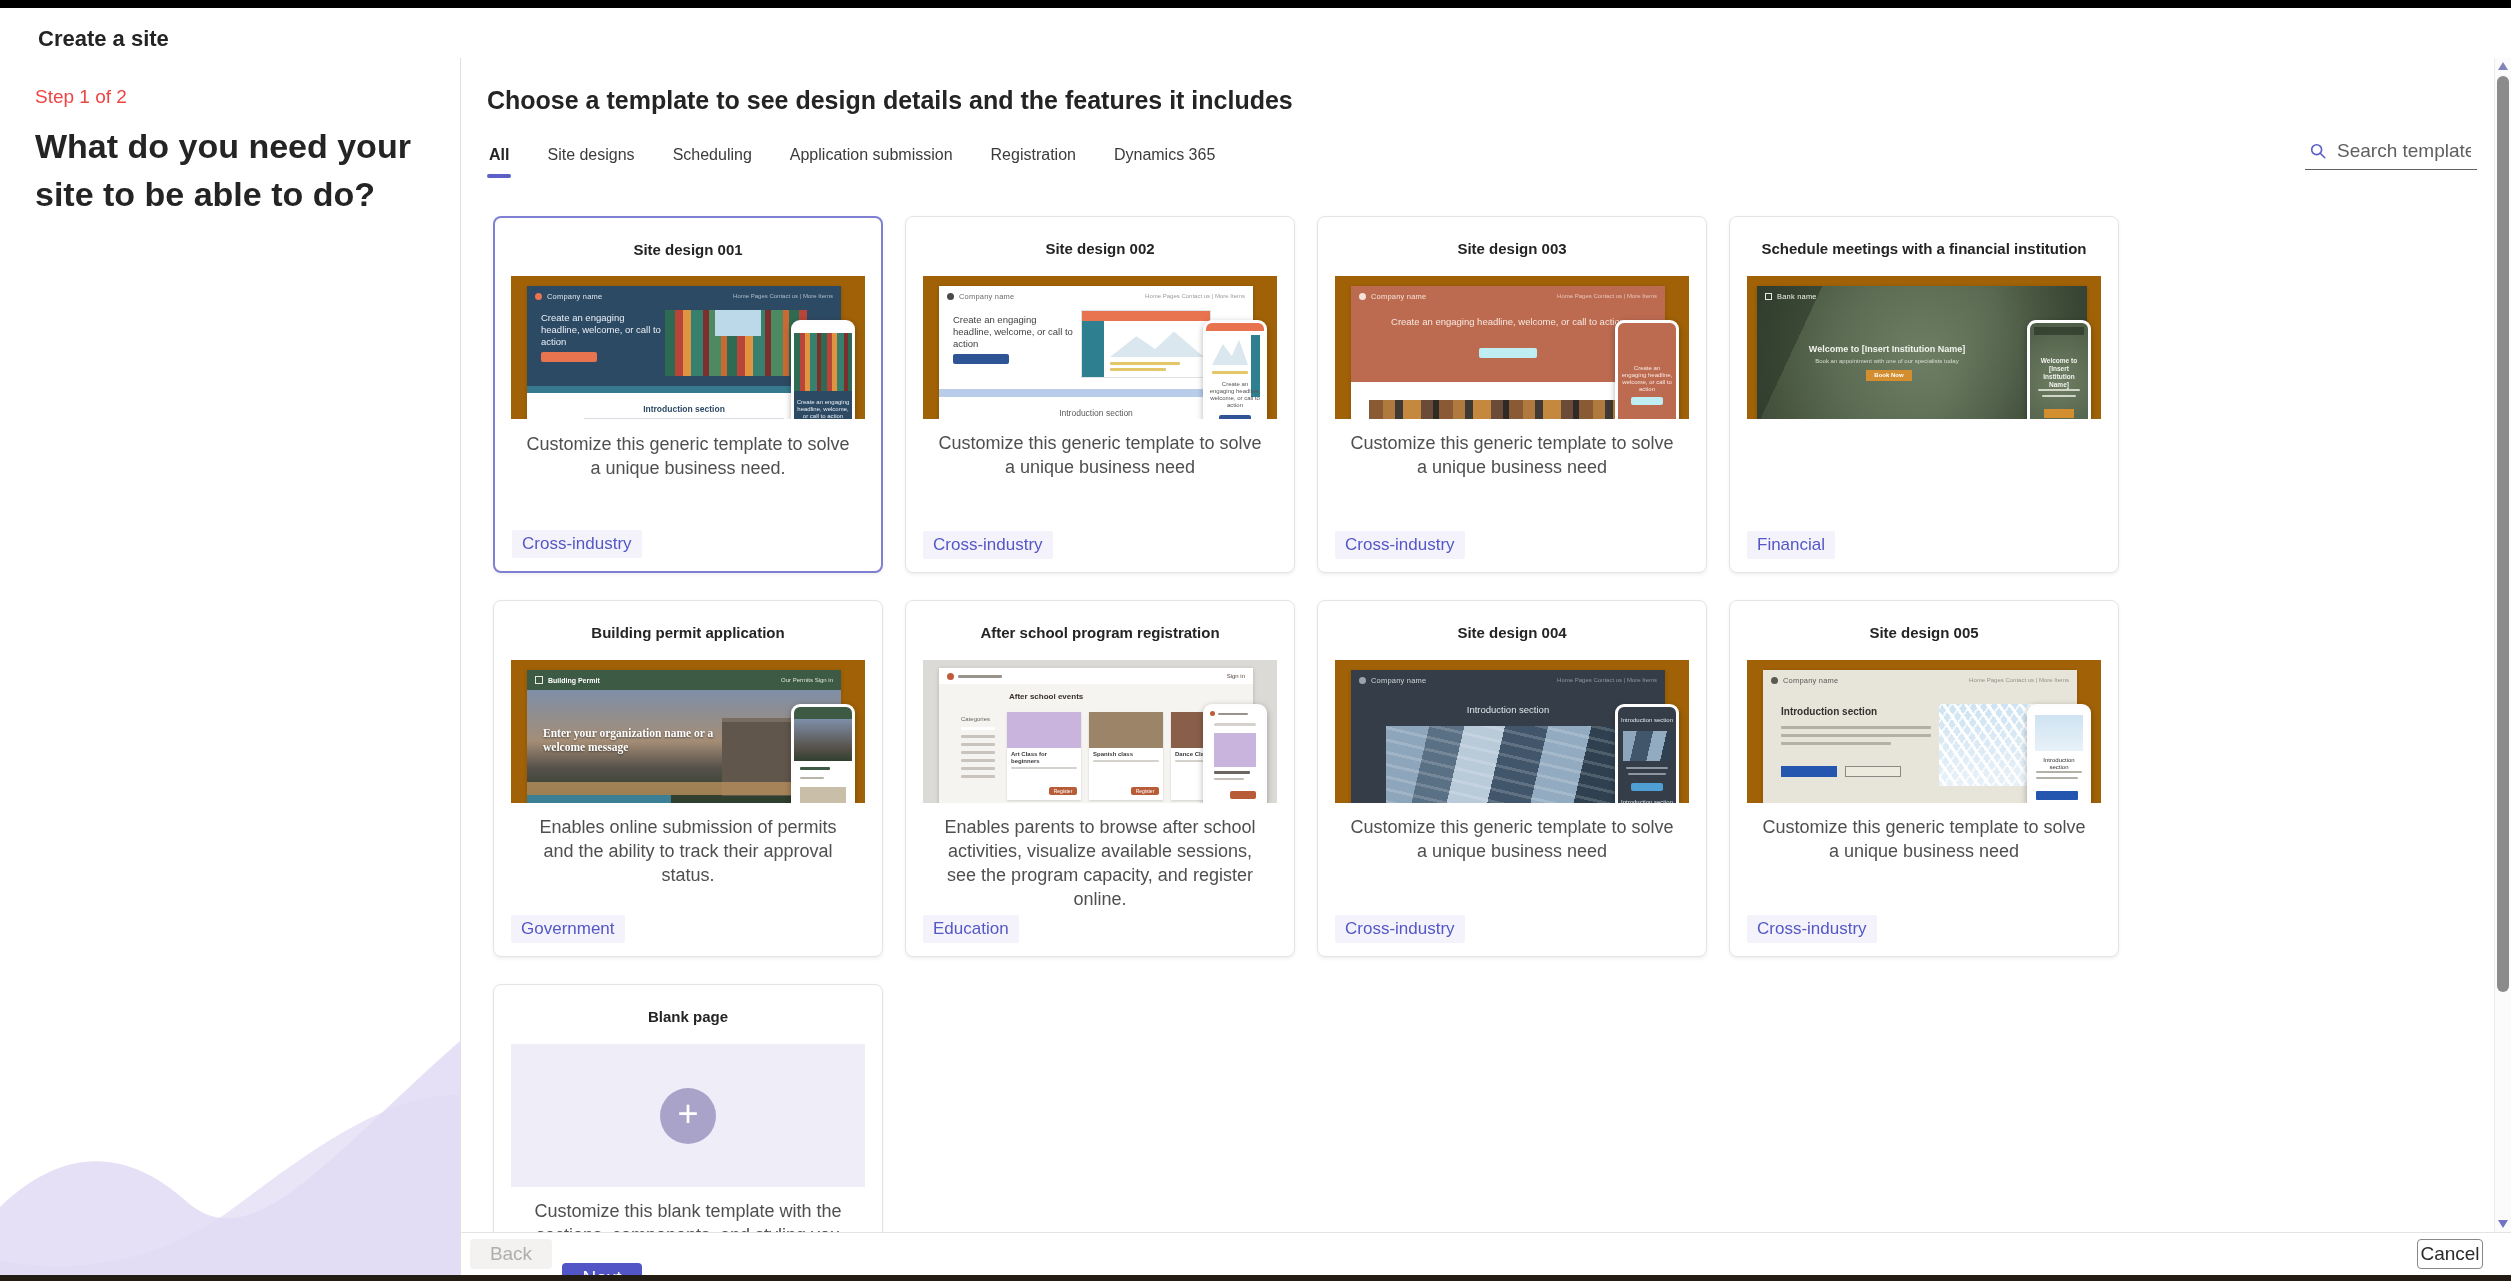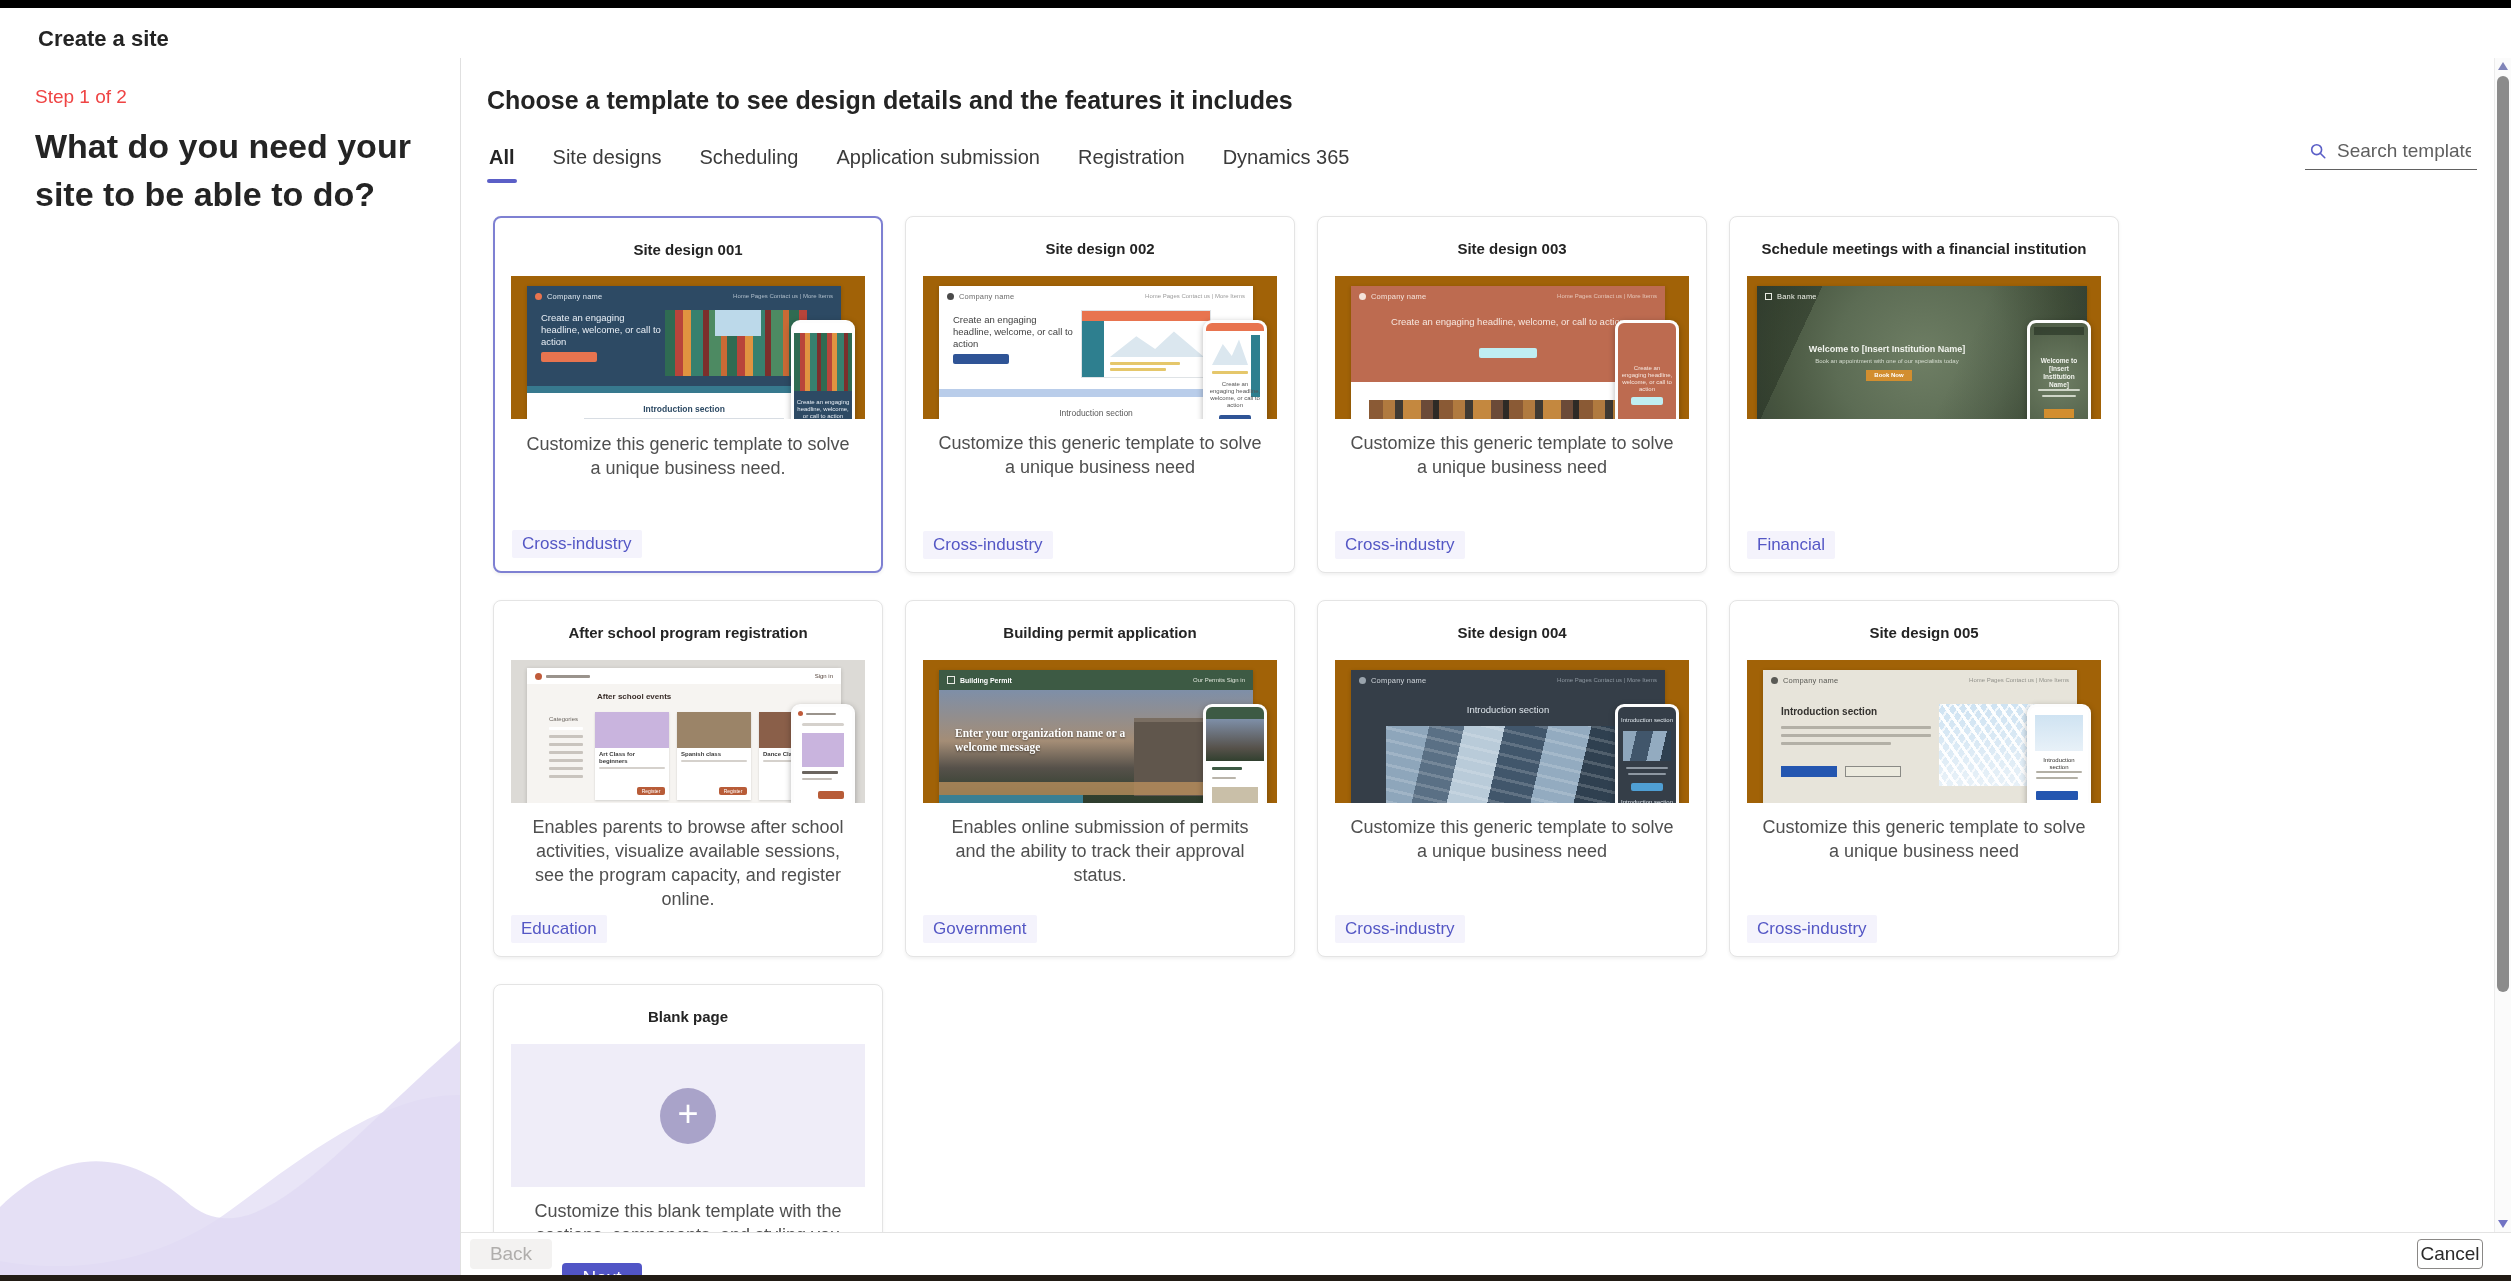--- a/index.html
+++ b/index.html
@@ -23,21 +23,21 @@
   .step-label{font-size:19px;color:#ef4444;}
   .sidebar-title{margin-top:14px;width:400px;font-size:34px;line-height:48px;font-weight:700;color:#242424;}
   .sidebar-desc{margin-top:26px;width:420px;font-size:19px;line-height:27px;color:#3d3d3d;}
   .wave{position:absolute;left:0;bottom:0;width:460px;height:330px;z-index:1;}
 
   
   .main{position:absolute;top:58px;left:461px;right:0;bottom:6px;background:#fff;overflow:hidden;}
   .main-heading{position:absolute;top:28px;left:26px;font-size:25px;font-weight:700;color:#242424;}
 
   .tabs{position:absolute;top:80px;left:26px;display:flex;gap:34px;}
-  .tab{position:relative;font-size:20px;color:#3b3b3b;padding:8px 2px 14px;cursor:pointer;}
+  .tab{position:relative;font-size:16px;color:#3b3b3b;padding:8px 2px 14px;cursor:pointer;}
   .tab.selected{font-weight:700;color:#242424;}
   .tab.selected::after{content:"";position:absolute;left:0;right:0;bottom:0;height:4px;border-radius:2px;background:#5b5fc7;}
 
   .search{position:absolute;top:78px;right:34px;width:172px;height:34px;border-bottom:1.5px solid #616161;
           display:flex;align-items:center;gap:8px;padding:0 4px 4px 4px;}
   .search svg{flex:0 0 auto;}
   .search input{border:none;outline:none;width:100%;font-size:19px;color:#424242;background:transparent;
                 font-family:"Liberation Sans",sans-serif;}
   .search input::placeholder{color:#5f5f5f;}
 
@@ -335,20 +335,50 @@
             <div class="screen" style="background:radial-gradient(circle at 50% 40%,#6e7e64,#47553f 85%);">
               <div style="position:absolute;top:4px;left:4px;right:4px;height:8px;background:rgba(20,30,20,.45);"></div>
               <div class="t4-ph-head">Welcome to [Insert Institution Name]</div>
               <div class="bar" style="position:absolute;top:66px;left:8px;right:8px;height:2px;background:#cfd6c8;"></div>
               <div class="bar" style="position:absolute;top:72px;left:12px;right:12px;height:2px;background:#cfd6c8;"></div>
               <div class="t4-ph-cta"></div>
             </div>
           </div>
         </div>
         <span class="tag">Financial</span>
+      </div>
+
+      <div class="card">
+        <div class="card-title">Building permit application</div>
+        <div class="thumb">
+          <div class="mock">
+            <div class="t6-head">
+              <span style="width:8px;height:8px;border:1px solid #e8eae2;flex:0 0 auto;"></span>
+              <span class="t6-brand">Building Permit</span>
+              <span class="t6-nav">Our Permits   Sign in</span>
+            </div>
+            <div class="t6-photo">
+              <div class="t6-house"></div>
+              <div class="t6-deck"></div>
+              <div class="t6-pool"></div>
+            </div>
+            <div class="t6-headline">Enter your organization name or a welcome message</div>
+          </div>
+          <div class="phone">
+            <div class="screen">
+              <div style="position:absolute;top:0;left:0;right:0;height:12px;background:#3d5a44;"></div>
+              <div style="position:absolute;top:12px;left:0;right:0;height:42px;background:linear-gradient(180deg,#7e8fa8,#56514a 70%,#31402f);"></div>
+              <div class="bar" style="position:absolute;top:60px;left:6px;width:30px;height:3px;background:#3d5a44;"></div>
+              <div class="bar" style="position:absolute;top:70px;left:6px;width:24px;height:2px;background:#b9b4aa;"></div>
+              <div style="position:absolute;top:80px;left:6px;right:6px;height:40px;background:#c9bfa8;"></div>
+            </div>
+          </div>
+        </div>
+        <div class="card-desc">Enables online submission of permits and the ability to track their approval status.</div>
+        <span class="tag">Government</span>
       </div>
 
       <div class="card">
         <div class="card-title">After school program registration</div>
         <div class="thumb">
           <div class="t5-bg"></div>
           <div class="t5-page">
             <div class="t5-top">
               <span class="dot" style="background:#c05b3a;"></span>
               <span class="bar" style="width:44px;height:3px;background:#9a938c;"></span>
@@ -395,50 +425,20 @@
               <div class="bar" style="position:absolute;top:71px;left:8px;right:20px;height:2px;background:#c3beb8;"></div>
               <div style="position:absolute;top:84px;right:8px;width:26px;height:8px;background:#b85c38;border-radius:2px;"></div>
             </div>
           </div>
         </div>
         <div class="card-desc">Enables parents to browse after school activities, visualize available sessions, see the program capacity, and register online.</div>
         <span class="tag">Education</span>
       </div>
 
       <div class="card">
-        <div class="card-title">Building permit application</div>
-        <div class="thumb">
-          <div class="mock">
-            <div class="t6-head">
-              <span style="width:8px;height:8px;border:1px solid #e8eae2;flex:0 0 auto;"></span>
-              <span class="t6-brand">Building Permit</span>
-              <span class="t6-nav">Our Permits   Sign in</span>
-            </div>
-            <div class="t6-photo">
-              <div class="t6-house"></div>
-              <div class="t6-deck"></div>
-              <div class="t6-pool"></div>
-            </div>
-            <div class="t6-headline">Enter your organization name or a welcome message</div>
-          </div>
-          <div class="phone">
-            <div class="screen">
-              <div style="position:absolute;top:0;left:0;right:0;height:12px;background:#3d5a44;"></div>
-              <div style="position:absolute;top:12px;left:0;right:0;height:42px;background:linear-gradient(180deg,#7e8fa8,#56514a 70%,#31402f);"></div>
-              <div class="bar" style="position:absolute;top:60px;left:6px;width:30px;height:3px;background:#3d5a44;"></div>
-              <div class="bar" style="position:absolute;top:70px;left:6px;width:24px;height:2px;background:#b9b4aa;"></div>
-              <div style="position:absolute;top:80px;left:6px;right:6px;height:40px;background:#c9bfa8;"></div>
-            </div>
-          </div>
-        </div>
-        <div class="card-desc">Enables online submission of permits and the ability to track their approval status.</div>
-        <span class="tag">Government</span>
-      </div>
-
-      <div class="card">
         <div class="card-title">Site design 004</div>
         <div class="thumb">
           <div class="mock t7-page">
             <div class="mockbar">
               <span class="dot" style="background:#9aa4ad;"></span>
               <span class="brand" style="color:#cfd4da;">Company name</span>
               <span class="mnav" style="color:#9aa4ad;">Home   Pages   Contact us   |   More Items</span>
             </div>
             <div class="t7-intro">Introduction section</div>
             <div class="t7-img"></div>

